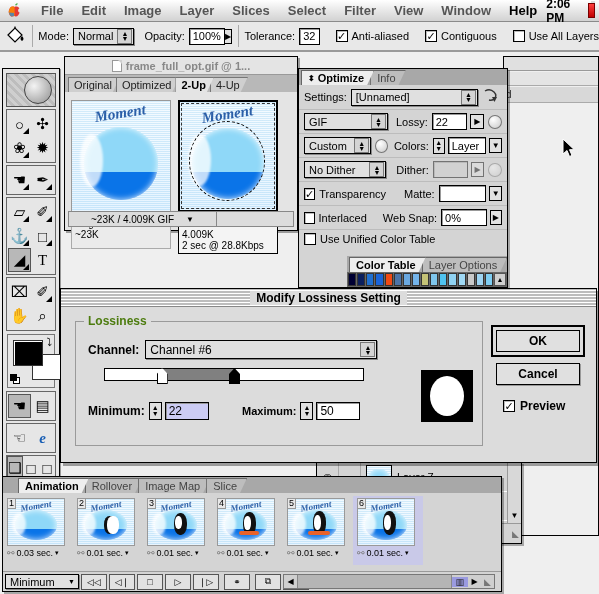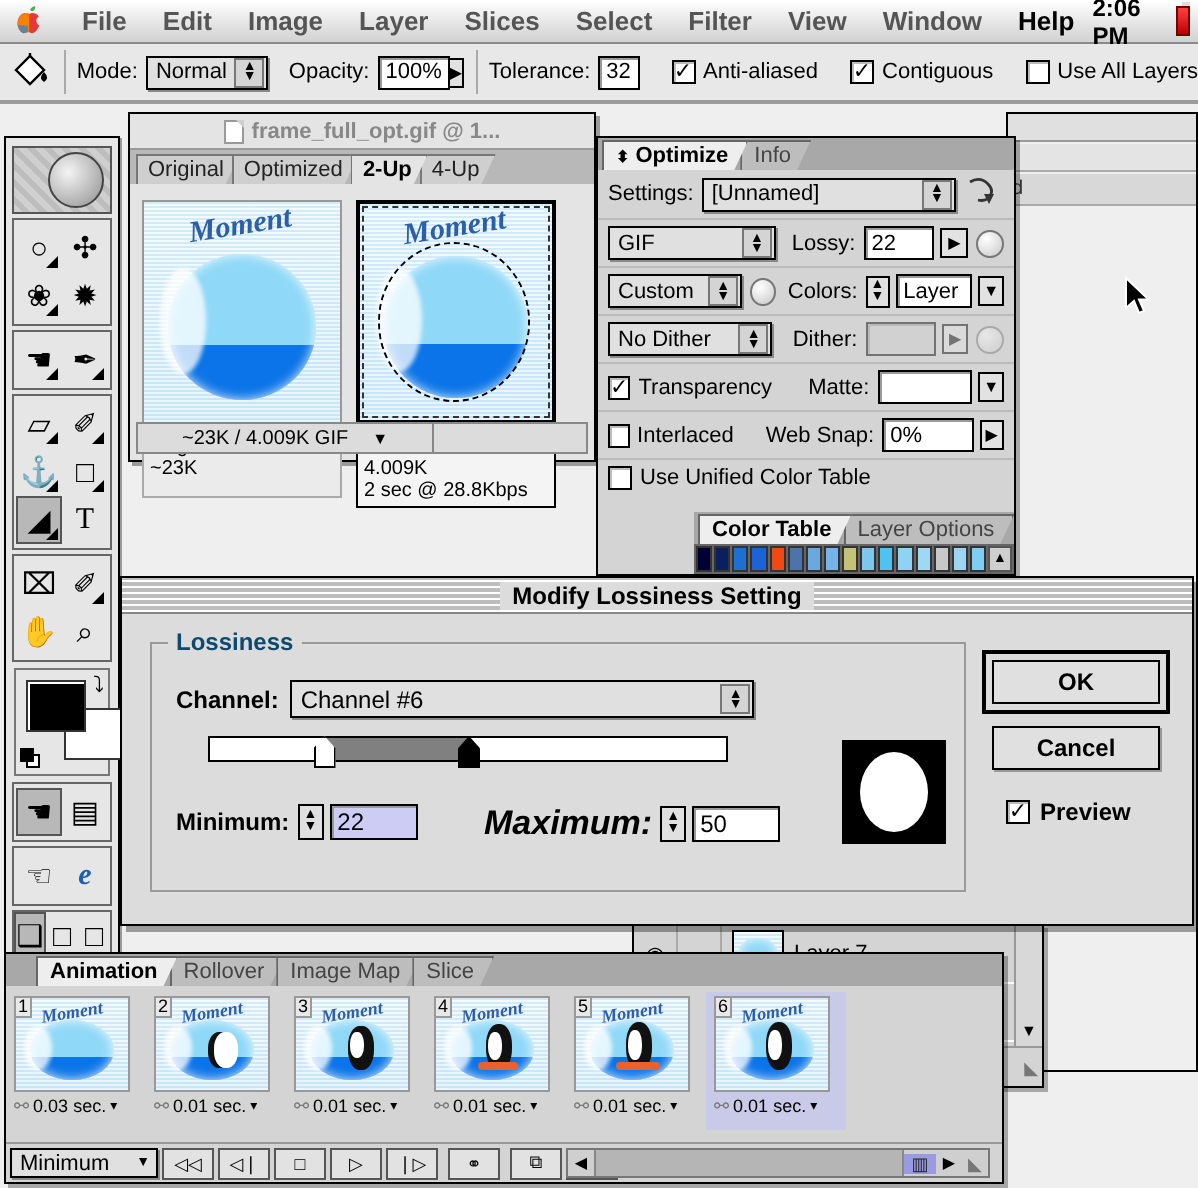--- a/index.html
+++ b/index.html
@@ -174,21 +174,21 @@
   
   #dialog{position:absolute;left:60px;top:288px;width:537px;height:175px;
     background:#dcdcdc;border:1px solid #000;box-shadow:3px 3px 0 rgba(0,0,0,.35);}
   #dlgtitle{height:18px;display:flex;align-items:center;justify-content:center;
     border-bottom:1px solid #888;
     background:repeating-linear-gradient(0deg,#fff 0 1px,#bdbdbd 1px 3px);}
   #dlgtitle span{background:#dcdcdc;padding:0 6px;font-weight:bold;font-size:12px;color:#000;}
   .group{position:absolute;left:14px;top:32px;width:408px;height:125px;
     border:1px solid #9a9a9a;}
   .group .gl{position:absolute;left:8px;top:-8px;background:#dcdcdc;padding:0 4px;
-    font-weight:bold;font-size:12px;color:#0c4a6e;}
+    font-weight:bold;font-size:12px;color:#4d7c0f;}
   .slider{position:absolute;left:28px;top:46px;width:260px;height:13px;
     background:#fff;border:1px solid #000;}
   .slider .fill{position:absolute;top:0;bottom:0;background:#808080;}
   .knob{position:absolute;width:11px;height:16px;top:-1px;}
   .knob.lo{background:#fff;border:1px solid #000;
     clip-path:polygon(50% 0,100% 38%,100% 100%,0 100%,0 38%);}
   .knob.hi{background:#000;clip-path:polygon(50% 0,100% 38%,100% 100%,0 100%,0 38%);}
   .preview-thumb{position:absolute;left:345px;top:48px;width:52px;height:52px;background:#000;
     display:flex;align-items:center;justify-content:center;}
   .preview-thumb i{width:34px;height:40px;border-radius:50%;background:#fff;display:block;}
@@ -859,21 +859,21 @@
       <div class="spin" style="height:18px;">
           <span>▲</span>
           <span>▼</span>
         </div>
       <div class="mac-field" style="width:44px;height:18px;margin-left:-1px;background:#ccccf4;font-size:12px;">
         <span>22</span>
       </div>
     </div>
 
     <div class="abs" style="left:166px;top:80px;display:flex;align-items:center;gap:4px;">
-      <span class="lbl" style="font-weight:bold;font-size:17px;font-style:italic;">Maximum:</span>
+      <span class="lbl" style="font-weight:bold;font-size:11px;">Maximum:</span>
       <div class="spin" style="height:18px;">
           <span>▲</span>
           <span>▼</span>
         </div>
       <div class="mac-field" style="width:44px;height:18px;margin-left:-1px;font-size:12px;">
         <span>50</span>
       </div>
     </div>
 
     <div class="preview-thumb">

